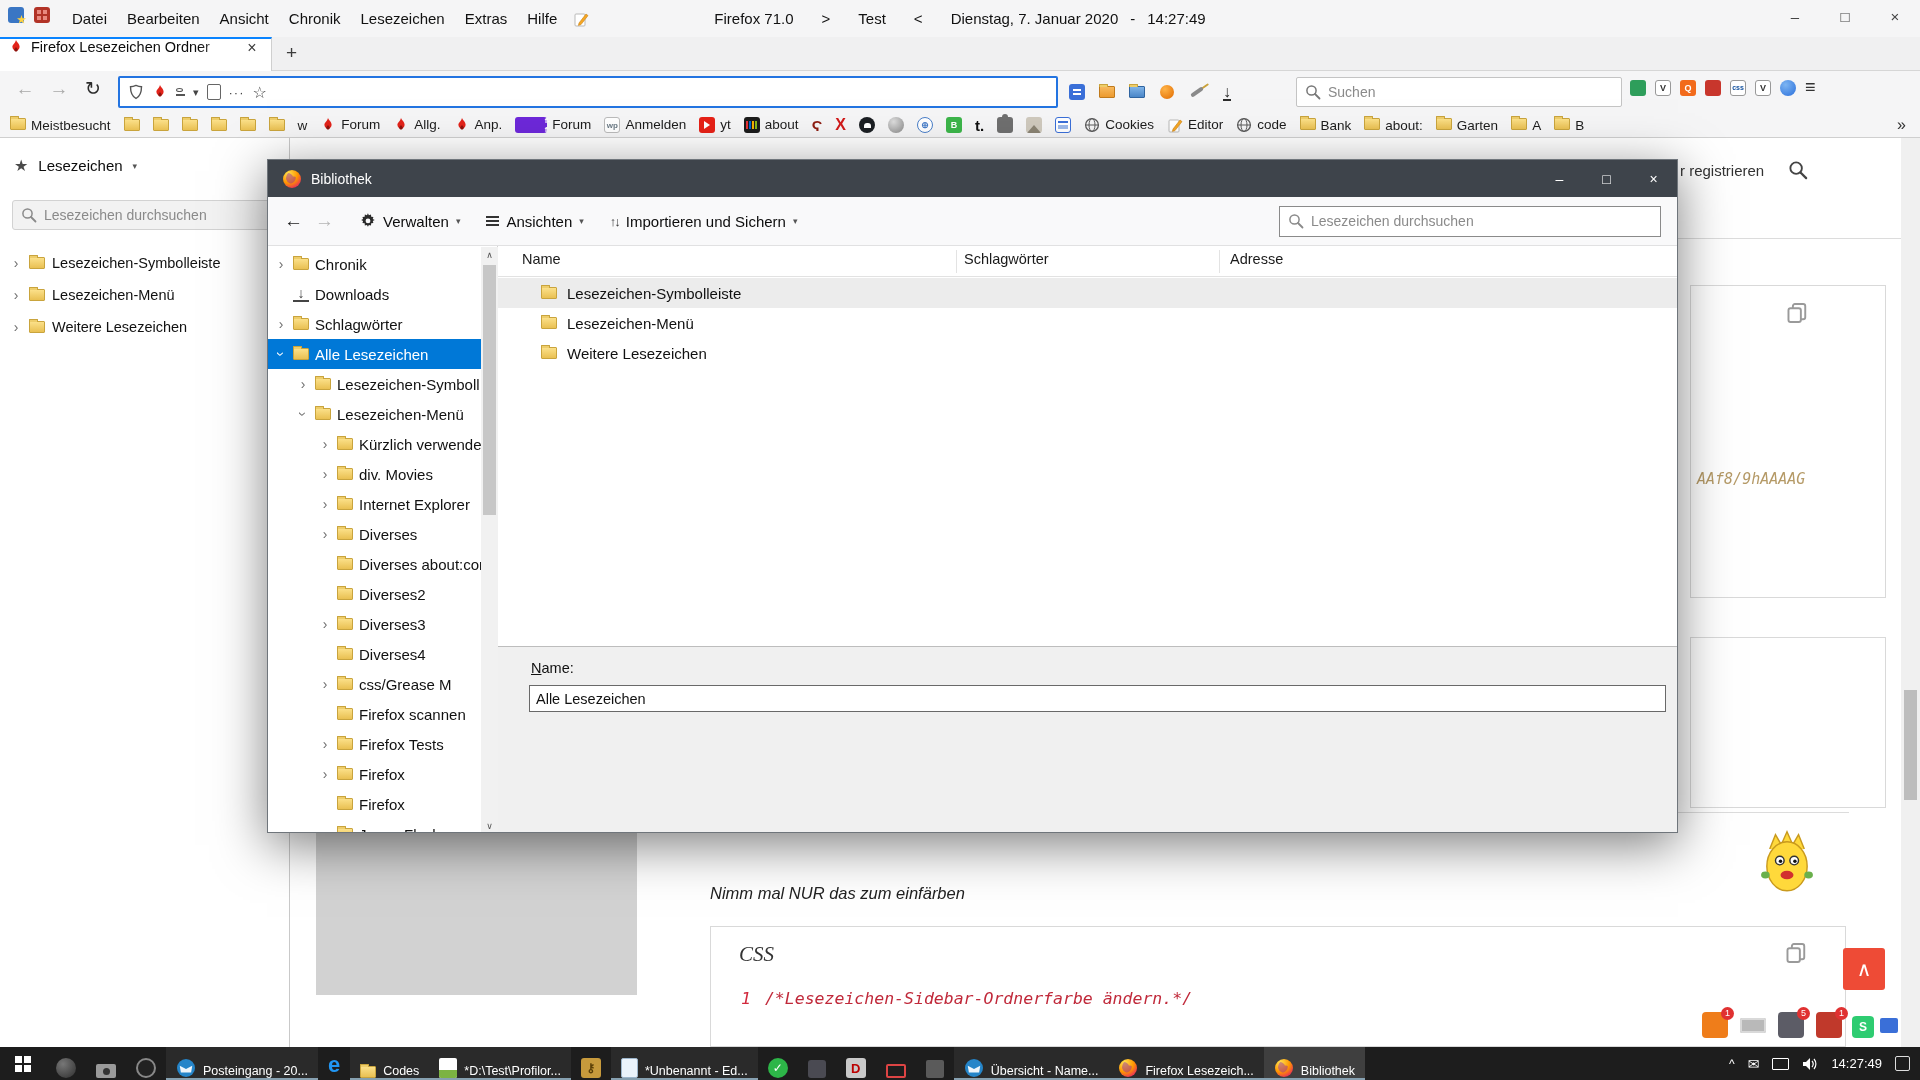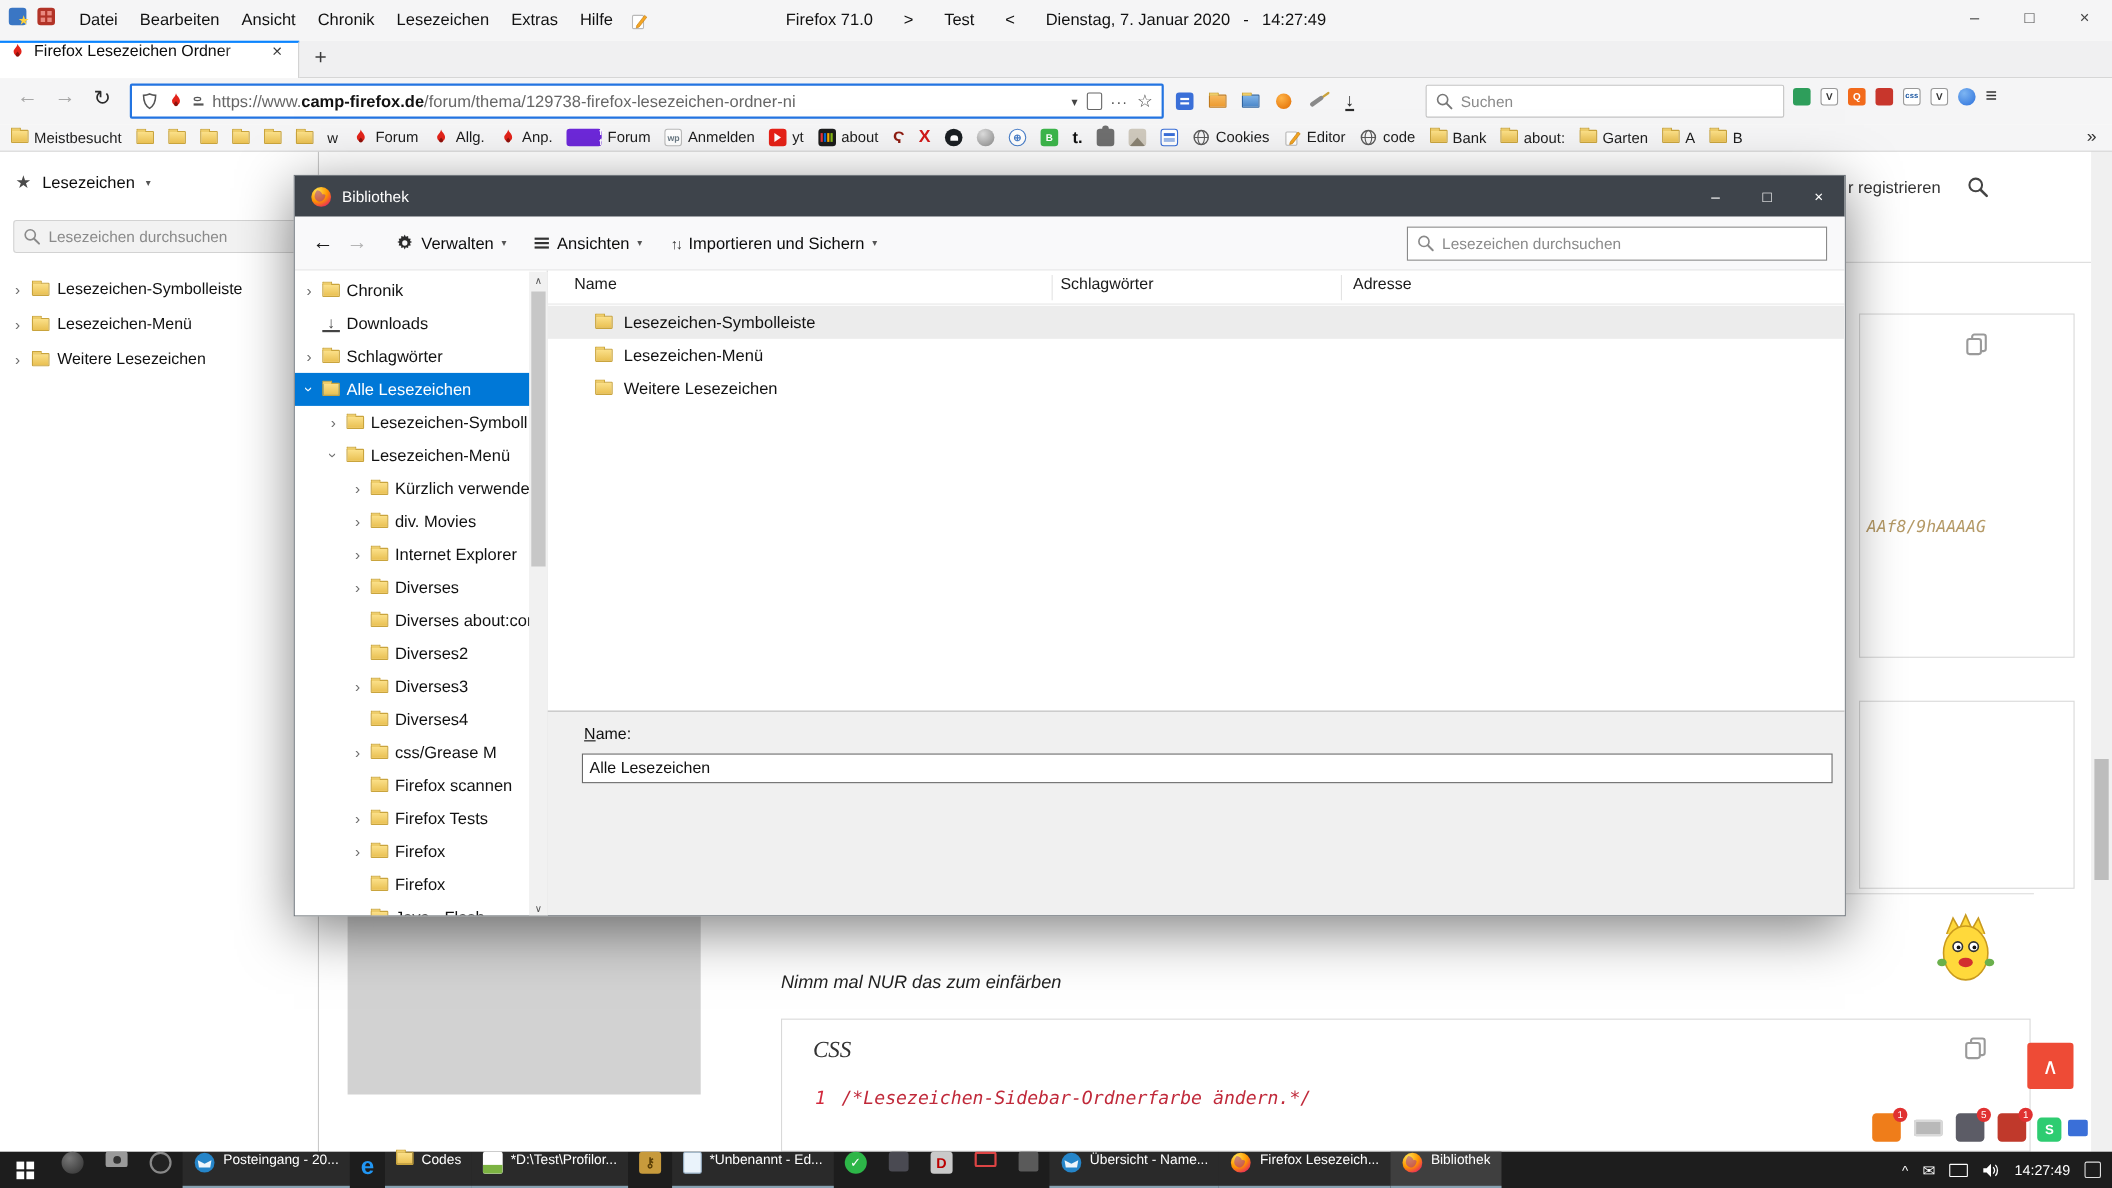--- a/index.html
+++ b/index.html
@@ -84,21 +84,21 @@
   #nm-label{left:33px;top:13px;font-size:14.5px;color:#111;}
   #nm-label .u{text-decoration:underline;}
   #nm-input{left:31px;top:38px;width:1137px;height:27px;background:#fff;border:1px solid #696969;display:flex;align-items:center;padding:0 6px;font-size:14.5px;color:#111;}
 
   
   #pg-scroll{left:1901px;top:138px;width:19px;height:909px;background:#f0f0f0;z-index:60;}
   #pg-thumb{left:3px;top:552px;width:13px;height:110px;background:#bdbdbd;position:absolute;}
 
   
   #taskbar{left:0;top:1047px;width:1920px;height:33px;background:#1d1d1d;display:flex;align-items:center;z-index:100;}
-  .tbtn{display:flex;align-items:flex-start;gap:7px;height:33px;padding:0 10px;border-bottom:2px solid transparent;max-width:172px;flex:0 0 auto;}
+  .tbtn{display:flex;align-items:flex-end;gap:7px;height:33px;padding:0 10px;border-bottom:2px solid transparent;max-width:172px;flex:0 0 auto;}
   .tbtn .lbl{color:#fff;font-size:12.5px;white-space:nowrap;overflow:hidden;text-overflow:ellipsis;max-width:118px;}
   .tbtn.open{border-bottom-color:#86a0b0;background:rgba(255,255,255,.06);}
   .tbtn.focused{background:#3f3f3f;}
   .tray{display:flex;align-items:center;gap:13px;margin-left:auto;padding-right:10px;color:#fff;}
   #clock{color:#fff;font-size:13px;}
   #start{width:46px;height:33px;display:flex;align-items:center;justify-content:center;}
   .wingrid{display:grid;grid-template-columns:7px 7px;grid-template-rows:7px 7px;gap:2px;}
   .wingrid span{background:#fff;}
 </style>
 </head>
@@ -215,21 +215,20 @@
     <svg class="i16" style="color:#555;">
         <use href="#shield"></use>
       </svg>
     <svg class="i16">
         <use href="#flame"></use>
       </svg>
     <span style="display:inline-flex;flex-direction:column;gap:2px;">
         <span style="width:7px;height:4px;border:1.5px solid #555;border-radius:50%;"></span>
         <span style="width:9px;height:2px;background:#555;"></span>
       </span>
-    <span id="urltext"><span>https://www.</span><b>camp-firefox.de</b><span>/forum/thema/129738-firefox-lesezeichen-ordner-ni</span></span>
     <span class="caret" style="font-size:11px;color:#444;">▾</span>
     <span style="width:14px;height:16px;border:1.5px solid #666;border-radius:2px;"></span>
     <span style="font-size:13px;color:#444;letter-spacing:1px;">···</span>
     <span style="font-size:16px;color:#444;">☆</span>
   </div>
   <div class="abs row" style="left:1062px;top:6px;">
     <span class="toolicon">
         <span class="sq" style="background:#3a6fd8;">
           <span style="display:block;width:8px;height:6px;border-top:2px solid #fff;border-bottom:2px solid #fff;"></span>
         </span>

